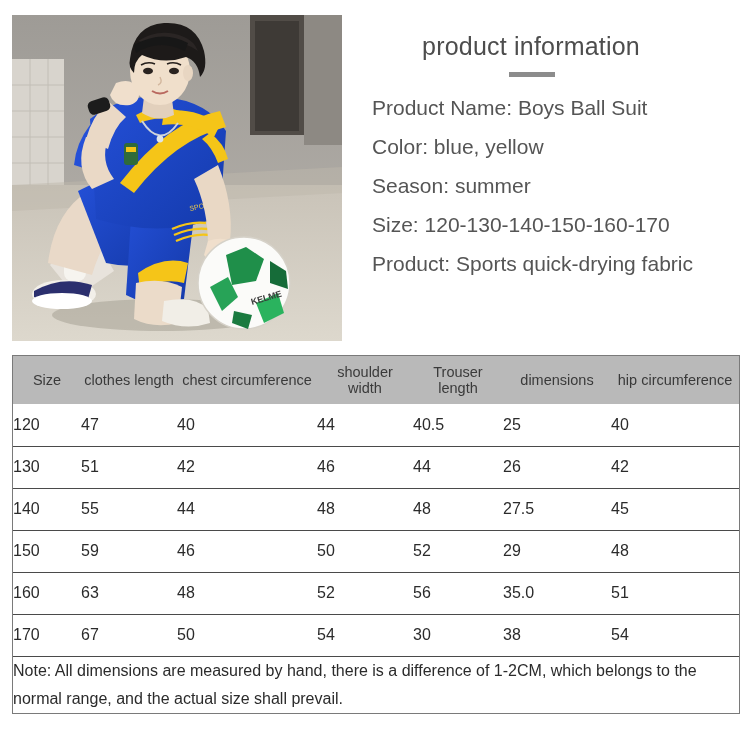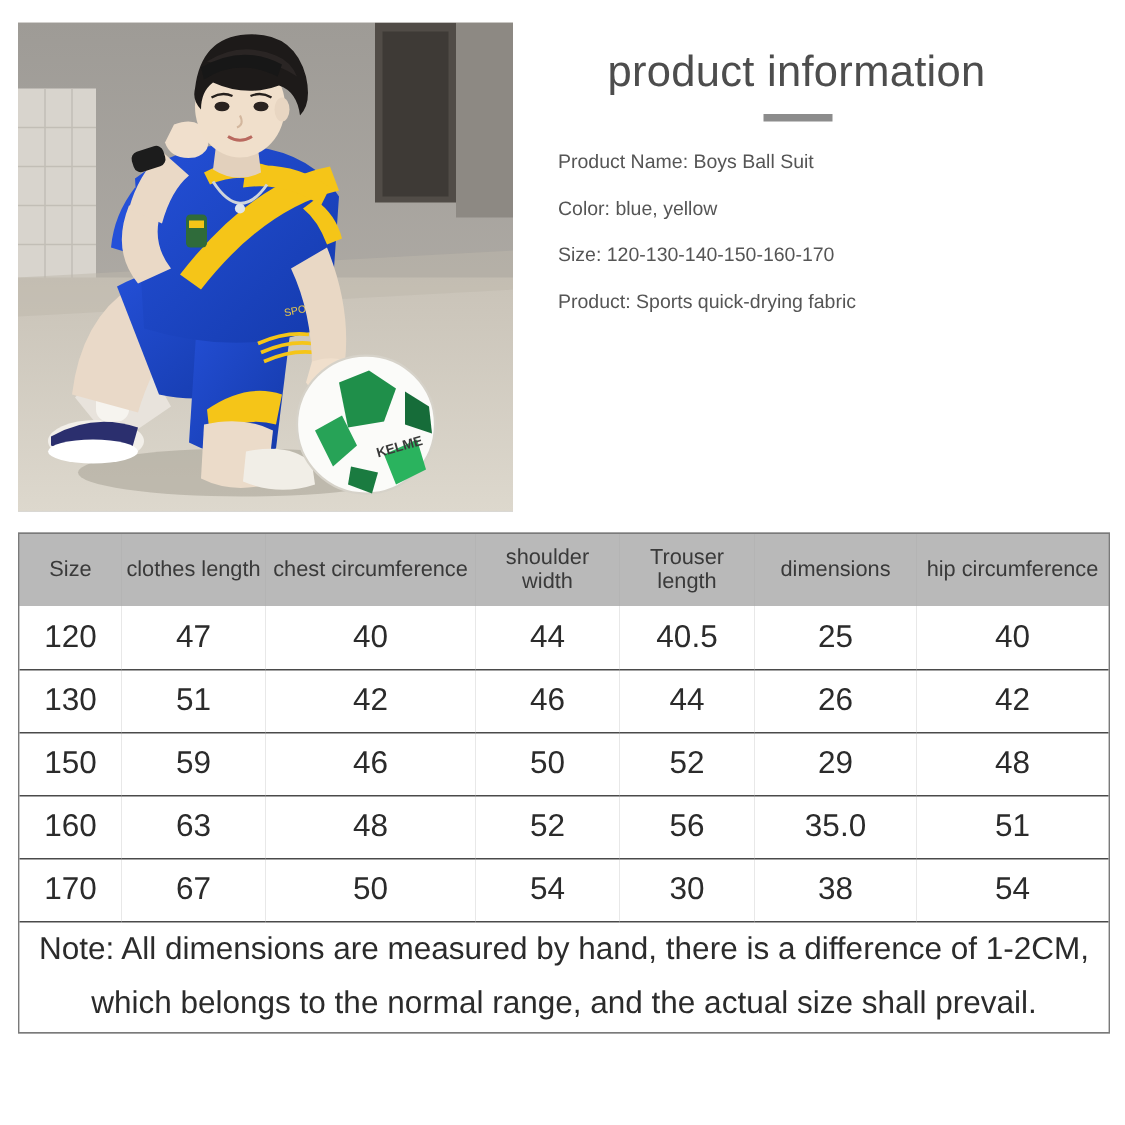--- a/index.html
+++ b/index.html
@@ -21,68 +21,67 @@
     background: #b4b1ac;
   }
   .photo svg { display: block; width: 330px; height: 326px; }
 
   .info {
     position: absolute; left: 360px; top: 22px;
     width: 390px; height: 300px;
   }
   .info-title {
     text-align: center;
-    font-size: 29px;
+    font-size: 25px;
     color: #4d4d4d;
     letter-spacing: .2px;
     padding-right: 48px;
     padding-top: 10px;
   }
   .title-rule {
     width: 46px; height: 5px; background: #8c8c8c;
     margin: 11px auto 0; margin-right: 0; margin-left: 0;
     position: relative; left: 149px;
   }
   .info-list { margin-top: 20px; padding-left: 12px; }
   .info-line {
-    font-size: 13px;
+    font-size: 21px;
     color: #555555;
     line-height: 1.0;
     margin-bottom: 18px;
     white-space: nowrap;
   }
 
   
   .table-wrap {
     position: absolute; left: 12px; top: 355px;
     width: 728px;
     border: 1px solid #7a7a7a;
-    background: #a3a3a3;
+    background: #22c55e;
   }
   table.size-table {
     width: 100%;
     border-collapse: collapse;
     table-layout: fixed;
   }
   table.size-table thead th {
     background: #b9b9b9;
     color: #3a3a3a;
     font-size: 14.5px;
     font-weight: normal;
     line-height: 1.12;
     height: 48px;
     padding: 2px 2px;
     text-align: center;
     vertical-align: middle;
     border: none;
   }
   table.size-table tbody td {
-    font-size: 21px;
+    font-size: 16px;
     color: #2b2b2b;
-    text-align: center;
     height: 42px;
     vertical-align: middle;
     border-bottom: 1.6px solid #4a4a4a;
     background: #fff;
     padding: 0;
   }
   table.size-table tbody tr:last-child td { border-bottom: 1.6px solid #4a4a4a; }
   td.note-cell {
     text-align: left;
     font-size: 13.5px;
@@ -239,20 +238,21 @@
         <text x="240" y="290" fill="#3a3a3a" font-family="Liberation Sans, sans-serif" font-size="9" font-weight="bold" transform="rotate(-16 240 290)">KELME</text>
       </svg>
     </div>
 
     <div class="info">
       <div class="info-title">product information</div>
       <div class="title-rule"></div>
       <div class="info-list">
         <div class="info-line">Product Name: Boys Ball Suit</div>
         <div class="info-line">Color: blue, yellow</div>
+        <div class="info-line">Season: summer</div>
         <div class="info-line">Size: 120-130-140-150-160-170</div>
         <div class="info-line">Product: Sports quick-drying fabric</div>
       </div>
     </div>
   </div>
 
   <div class="table-wrap">
     <table class="size-table">
       <colgroup>
         <col class="c0">
@@ -287,20 +287,29 @@
           <tr>
             <td>130</td>
             <td>51</td>
             <td>42</td>
             <td>46</td>
             <td>44</td>
             <td>26</td>
             <td>42</td>
           </tr>
           <tr>
+            <td>140</td>
+            <td>55</td>
+            <td>44</td>
+            <td>48</td>
+            <td>48</td>
+            <td>27.5</td>
+            <td>45</td>
+          </tr>
+          <tr>
             <td>150</td>
             <td>59</td>
             <td>46</td>
             <td>50</td>
             <td>52</td>
             <td>29</td>
             <td>48</td>
           </tr>
           <tr>
             <td>160</td>

